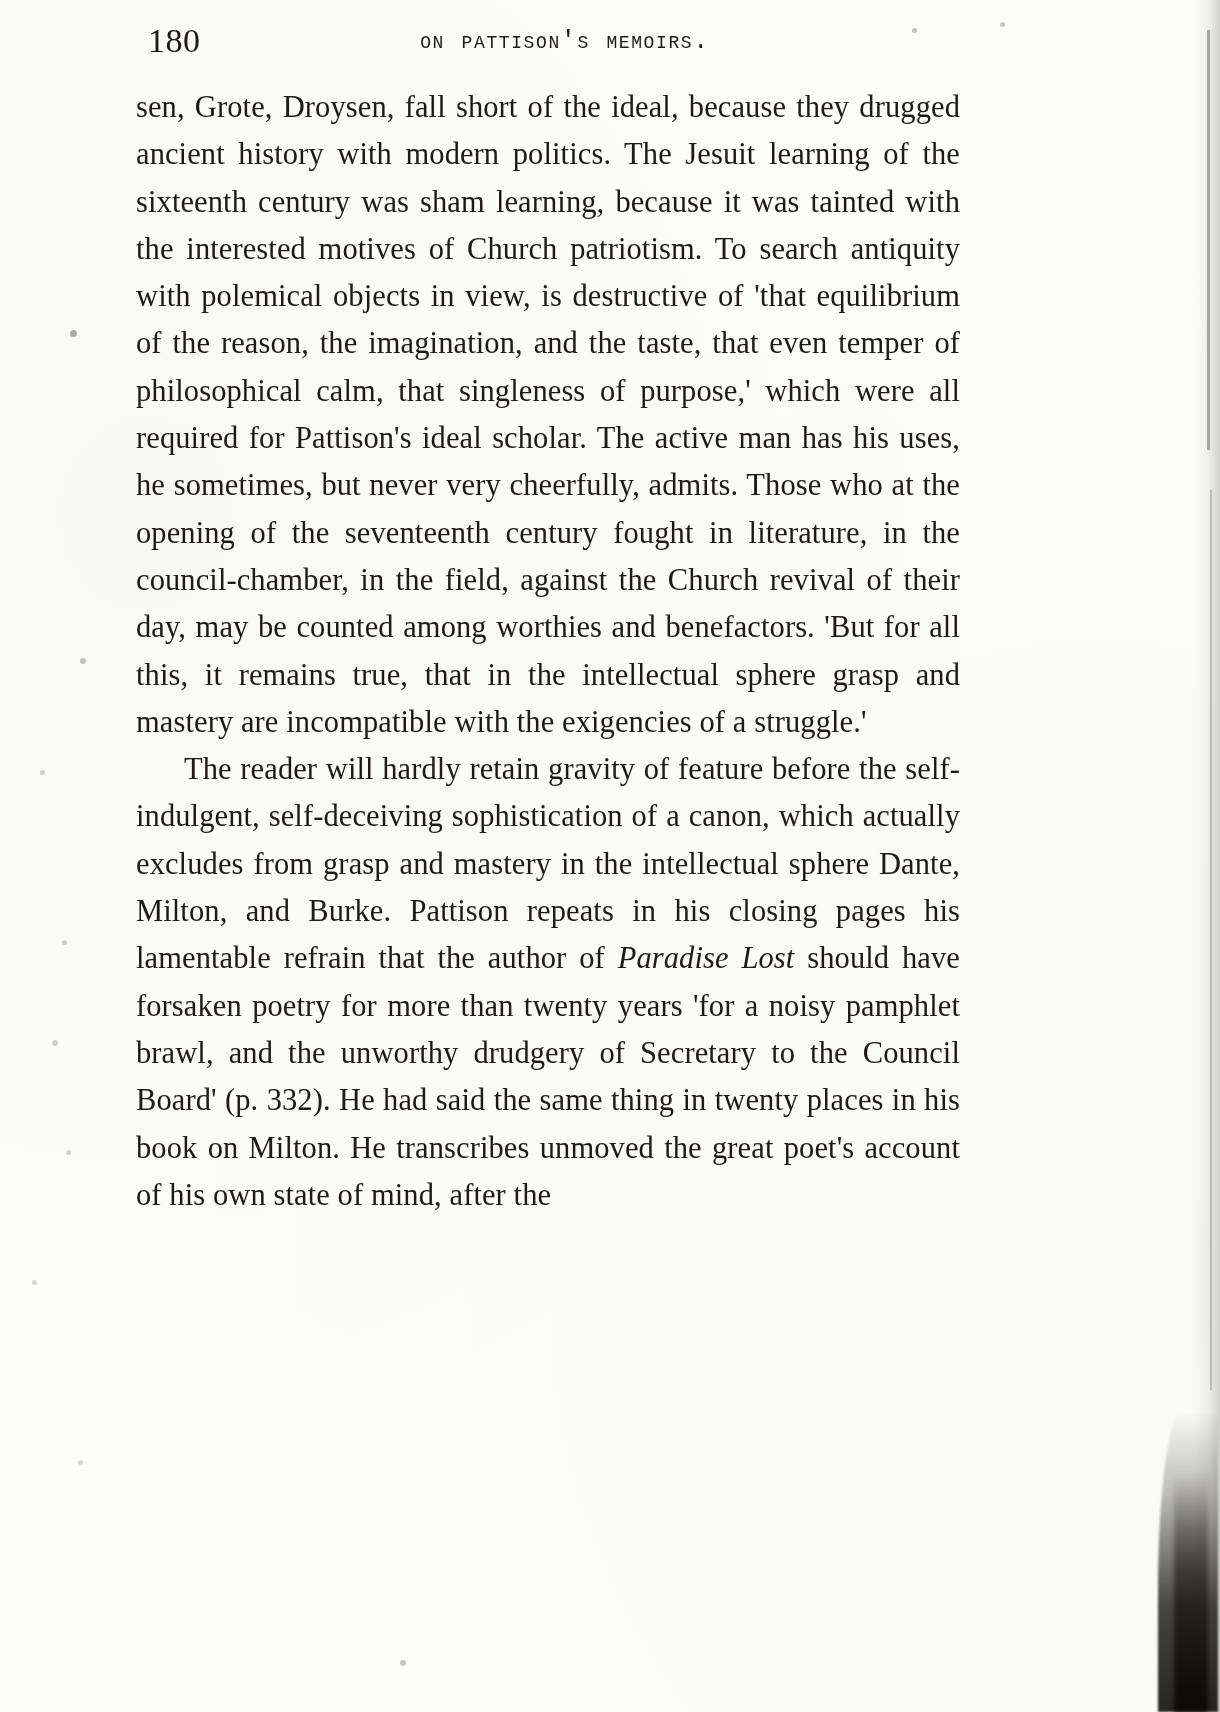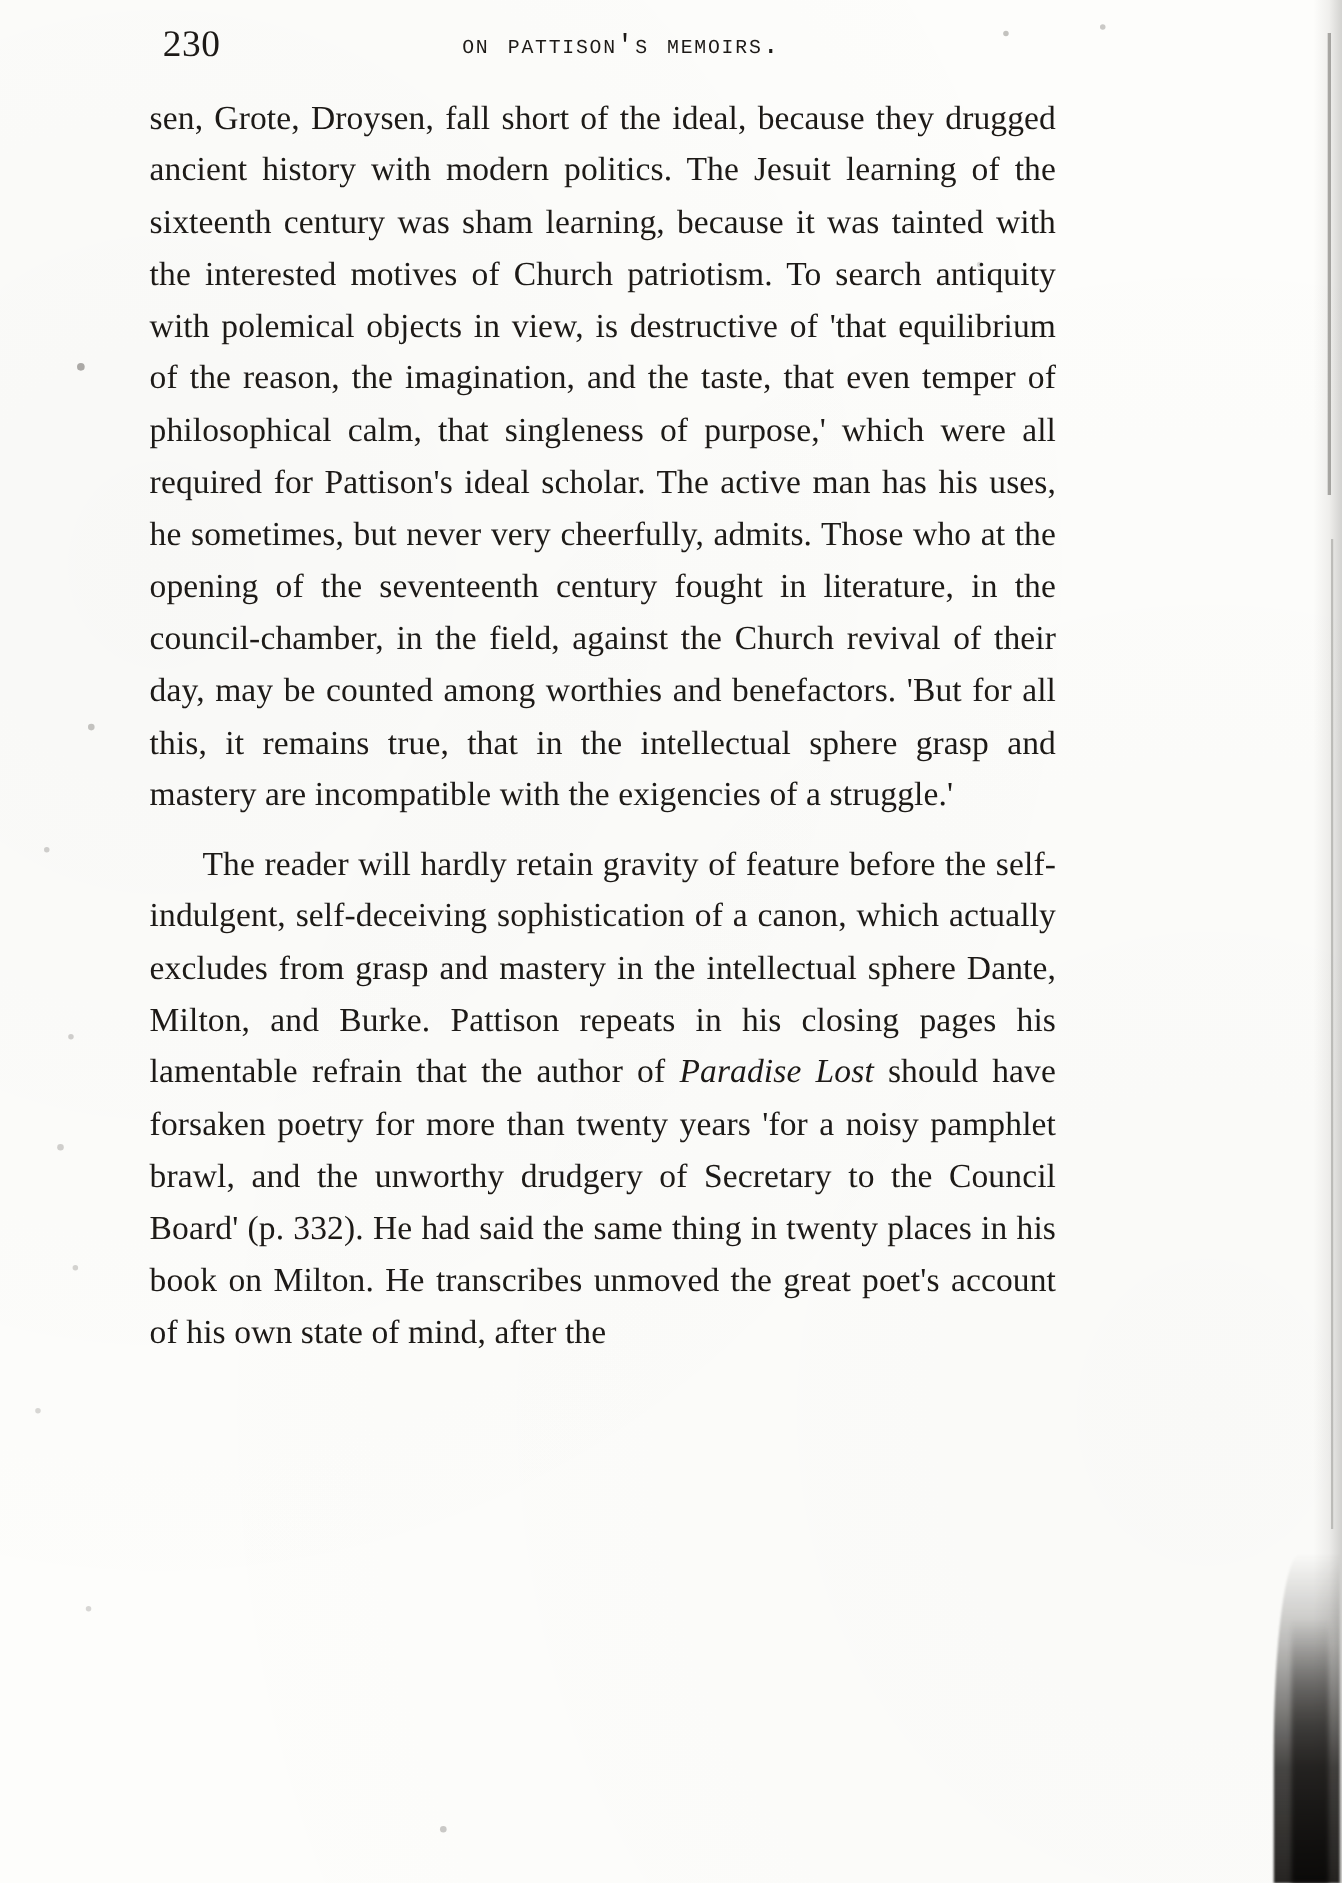--- a/index.html
+++ b/index.html
@@ -122,21 +122,21 @@
   }
   p.para {
     margin: 0;
     font-size: 30.5px;
     line-height: 47.3px;
     text-align: justify;
     text-justify: inter-word;
     hyphens: none;
     letter-spacing: 0.1px;
   }
-  p.para + p.para { margin-top: 16px; }
+  p.para + p.para { margin-top: 0px; }
   p.indent { text-indent: 48px; }
   em { font-style: italic; }
 </style>
 </head>
 <body>
 
 <div class="page">
 
   <div class="speck" style="left:70px;  top:330px; width:7px;  height:7px;"></div>
   <div class="speck" style="left:80px;  top:658px; width:6px;  height:6px; opacity:.38;"></div>
@@ -145,21 +145,21 @@
   <div class="speck" style="left:52px;  top:1040px; width:6px; height:6px; opacity:.30;"></div>
   <div class="speck" style="left:66px;  top:1150px; width:5px; height:5px; opacity:.28;"></div>
   <div class="speck" style="left:32px;  top:1280px; width:5px; height:5px; opacity:.26;"></div>
   <div class="speck" style="left:78px;  top:1460px; width:5px; height:5px; opacity:.26;"></div>
   <div class="speck" style="left:400px; top:1660px; width:6px; height:6px; opacity:.35;"></div>
   <div class="speck" style="left:912px; top:28px;  width:5px; height:5px; opacity:.40;"></div>
   <div class="speck" style="left:1000px;top:22px;  width:5px; height:5px; opacity:.35;"></div>
   <div class="speck" style="left:888px; top:238px; width:5px; height:5px; opacity:.22;"></div>
 
   <div class="header">
-    <div class="folio">230</div>
+    <div class="folio">180</div>
     <div class="running-head">ON PATTISON'S MEMOIRS.</div>
   </div>
 
   <div class="text-block">
     <p class="para">sen, Grote, Droysen, fall short of the ideal, because they drugged ancient history with modern politics. The Jesuit learning of the sixteenth century was sham learning, because it was tainted with the interested motives of Church patriotism.  To search antiquity with polemical objects in view, is destructive of 'that equilibrium of the reason, the imagination, and the taste, that even temper of philosophical calm, that singleness of purpose,' which were all required for Pattison's ideal scholar.  The active man has his uses, he sometimes, but never very cheerfully, admits. Those who at the opening of the seventeenth century fought in literature, in the council-chamber, in the field, against the Church revival of their day, may be counted among worthies and benefactors.  'But for all this, it remains true, that in the intellectual sphere grasp and mastery are incompatible with the exigencies of a struggle.'</p>
     <p class="para indent"><span>The reader will hardly retain gravity of feature before the self-indulgent, self-deceiving sophistication of a canon, which actually excludes from grasp and mastery in the intellectual sphere Dante, Milton, and Burke.  Pattison repeats in his closing pages his lamentable refrain that the author of </span><em>Paradise Lost</em><span> should have forsaken poetry for more than twenty years 'for a noisy pamphlet brawl, and the unworthy drudgery of Secretary to the Council Board' (p. 332). He had said the same thing in twenty places in his book on Milton.  He transcribes unmoved the great poet's account of his own state of mind, after the</span></p>
   </div>
 
   <div class="scan-edge">
     <div class="scan-edge-line"></div>

